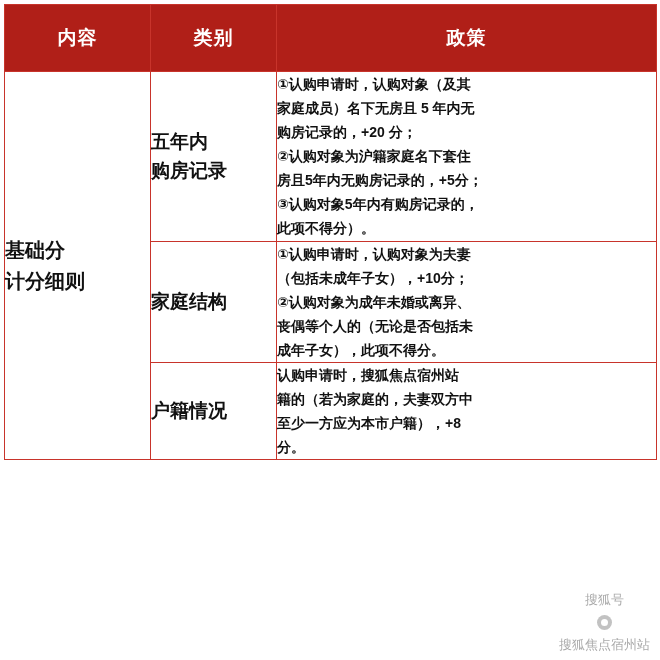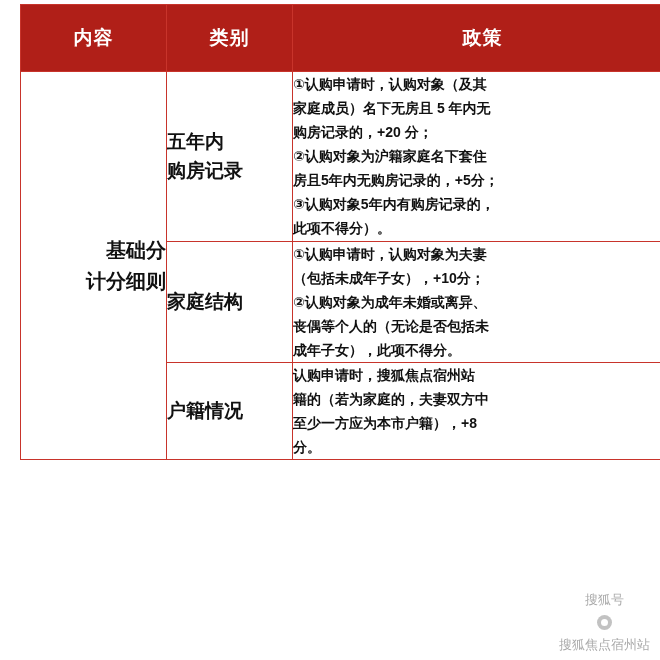--- a/index.html
+++ b/index.html
@@ -11,21 +11,21 @@
     width: 660px;
     height: 660px;
     font-family: "Liberation Sans", "DejaVu Sans", sans-serif;
     position: relative;
     overflow: hidden;
   }
 
   .table-wrap {
     width: 544px;
     box-sizing: border-box;
-    padding: 4px 4px 0 20px;
+    padding: 4px 4px 0 4px;
   }
 
   table.policy-table {
     border-collapse: collapse;
     width: 652px;
     table-layout: fixed;
   }
 
   table.policy-table td, table.policy-table th {
     border: 1px solid #c8342b;
@@ -49,21 +49,21 @@
 
   td.cat-cell {
     text-align: left;
     font-size: 19px;
     font-weight: bold;
     color: #111111;
     line-height: 1.55;
   }
 
   td.group-cell {
-    text-align: right;
+    text-align: left;
     font-size: 20px;
     font-weight: bold;
     color: #111111;
     line-height: 1.55;
   }
 
   td.policy-cell {
     font-size: 14px;
     font-weight: bold;
     color: #111111;

